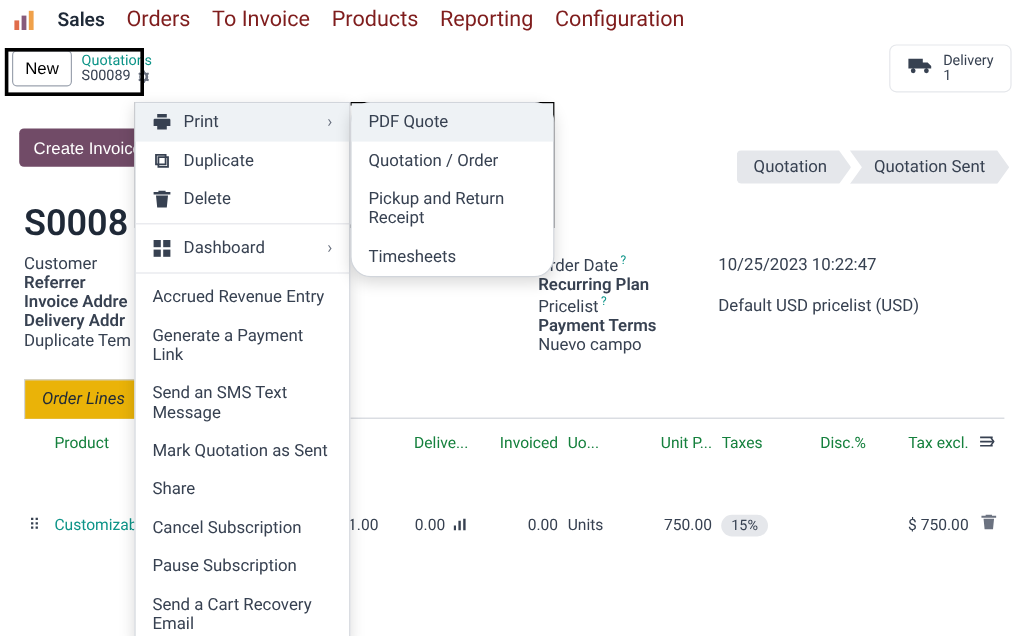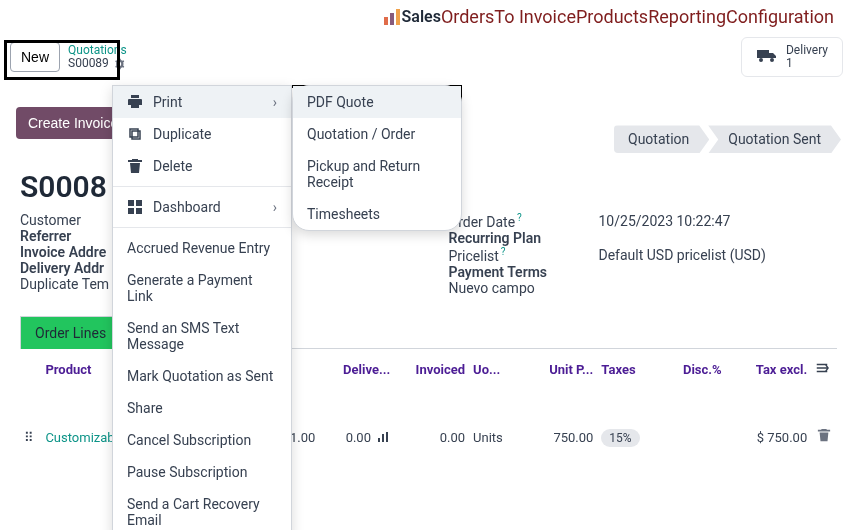--- a/index.html
+++ b/index.html
@@ -1,19 +1,19 @@
 <!DOCTYPE html>
 <html><head>
 <meta charset="utf-8">
 <style>
   * { box-sizing: border-box; margin: 0; padding: 0; }
   body { font-family: -apple-system, BlinkMacSystemFont, "Segoe UI", Roboto, sans-serif; font-size: 14px; color: #1f2937; width: 857px; height: 530px; overflow: hidden; position: relative; background: #fff; }
   
   
-  .topnav { display: flex; align-items: center; padding: 6px 23px; justify-content: flex-end; }
+  .topnav { display: flex; align-items: center; gap: 18px; padding: 6px 10px; }
   .topnav .logo { width: 20px; height: 20px; }
   .topnav .brand { font-weight: 600; font-size: 16px; }
   .topnav a { color: #7f1d1d; text-decoration: none; font-size: 18px; cursor: pointer; }
   
   
   .crumbrow { display: flex; align-items: center; justify-content: space-between; padding: 4px 14px 10px 10px; }
   .crumb-left { display: flex; align-items: center; gap: 8px; }
   .new-btn { border: 1px solid #9ca3af; border-radius: 4px; padding: 6px 10px; background: #fff; font-size: 14px; cursor: pointer; }
   .crumb-text { line-height: 1.1; }
   .crumb-text .q { color: #0d9488; font-size: 12px; }
@@ -37,25 +37,25 @@
   .so-title { font-size: 30px; font-weight: 600; margin-bottom: 8px; }
   .form-grid { display: grid; grid-template-columns: 1fr 1fr; gap: 6px 40px; }
   .form-row { display:flex; align-items:center; }
   .form-label { width: 150px; font-size: 14px; color:#374151; }
   .form-label.bold { font-weight:600; }
   .form-val { font-size:14px; color:#374151; }
   .qmark { color:#0d9488; font-size:10px; vertical-align: super; margin-left:2px;}
   
   
   .tabbar { margin-top: 20px; border-bottom: 1px solid #d1d5db; display:flex; }
-  .tab { padding: 8px 14px; border:1px solid #d1d5db; border-bottom:none; background:#22c55e; font-size:14px; cursor:pointer; margin-bottom:-1px;}
+  .tab { padding: 8px 14px; border:1px solid #d1d5db; border-bottom:none; background:#eab308; font-size:14px; cursor:pointer; margin-bottom:-1px;font-style:italic;}
   
   
   .tbl { width:100%; margin-top:6px; border-collapse: collapse; font-size:13px;}
-  .tbl th { text-align:left; font-weight:700; padding:6px 4px; color:#4c1d95; white-space:nowrap; overflow:hidden; text-overflow:ellipsis;}
+  .tbl th { text-align:left; font-weight:400; padding:6px 4px; color:#15803d; white-space:nowrap; overflow:hidden; text-overflow:ellipsis;}
   .tbl th.right, .tbl td.right { text-align:right; }
   .tbl td { padding:4px 4px; vertical-align:bottom; color:#374151;}
   .drag { color:#9ca3af; cursor:grab; }
   .prod-link { color:#0d9488; cursor:pointer;}
   .tax-chip { background:#e5e7eb; border-radius:10px; padding:2px 8px; font-size:12px;}
   .trash { color:#6b7280; cursor:pointer;}
   .settings-col { width:24px; text-align:center; cursor:pointer;}
   
   
   .menu { position:absolute; background:#fff; border:1px solid #d1d5db; box-shadow:0 4px 12px rgba(0,0,0,0.15); z-index:10; font-size:14px;}

